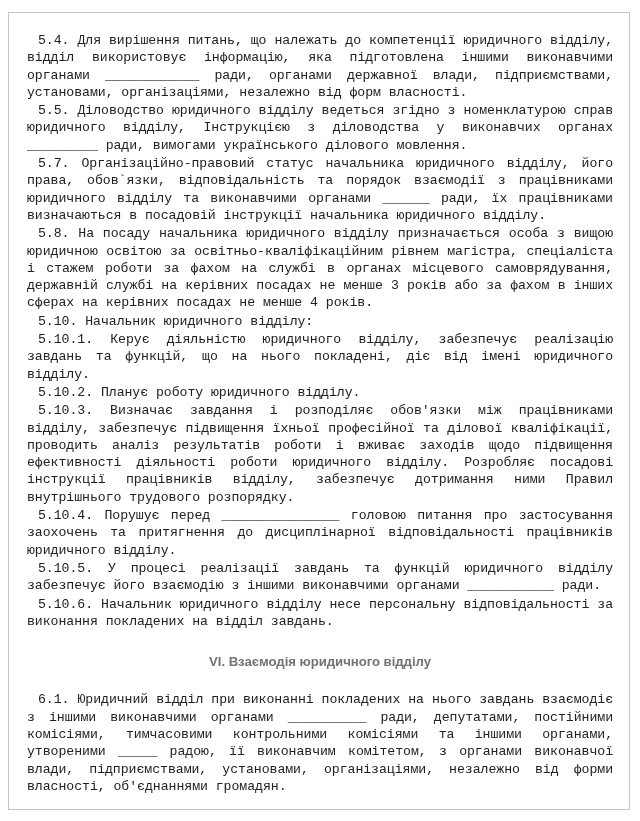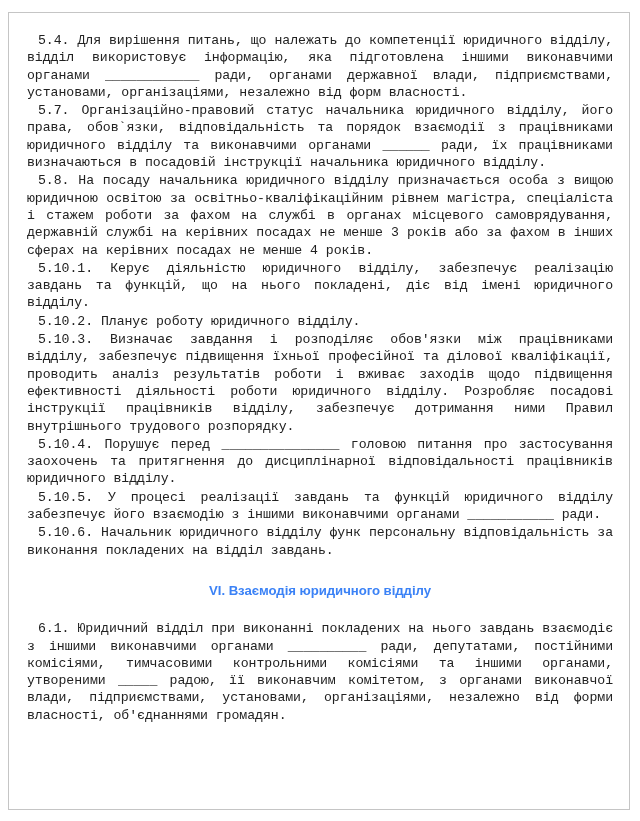--- a/index.html
+++ b/index.html
@@ -41,35 +41,37 @@
     hyphens: manual;
     font-family: Liberation Mono, monospace;
   }
   .doc-body h2.doc-heading {
     font-size: 13.2px;
     line-height: 17.3px;
     font-weight: bold;
     text-align: center;
     text-indent: 0;
     margin: 23px 0 21px 0;
-    color: #3b82f6;
+    color: #737373;
   }
 </style>
 </head>
 <body style="background: rgb(255, 255, 255);">
 
 <div class="page">
   <div class="doc-frame" style="border-color: rgb(197, 197, 197);">
     <div class="doc-body" style="color: rgb(33, 33, 33);">
         <p class="doc-paragraph">5.4. Для вирішення питань, що належать до компетенції юридичного відділу, відділ ви­користовує інформацію, яка підготовлена іншими виконавчими органами ____________ ради, органами державної влади, підприємствами, установами, організаціями, незалежно від форм власності.</p>
+        <p class="doc-paragraph">5.5. Діловодство юридичного відділу ведеться згідно з номенклатурою справ юридич­ного відділу, Інструкцією з діловодства у виконавчих органах _________ ради, вимогами українського ділового мовлення.</p>
         <p class="doc-paragraph">5.7. Організаційно-правовий статус начальника юридичного відділу, його права, обов`язки, відповідальність та порядок взаємодії з працівниками юридичного відділу та виконавчими органами ______ ради, їх працівниками визначаються в посадовій інструкції начальника юридичного відділу.</p>
         <p class="doc-paragraph">5.8. На посаду начальника юридичного відділу призначається особа з вищою юридич­ною освітою за освітньо-кваліфікаційним рівнем магістра, спеціаліста і стажем роботи за фахом на службі в органах місцевого самоврядування, державній службі на керівних посадах не менше 3 років або за фахом в інших сферах на керівних посадах не менше 4 років.</p>
+        <p class="doc-paragraph">5.10. Начальник юридичного відділу:</p>
         <p class="doc-paragraph">5.10.1. Керує діяльністю юридичного відділу, забезпечує реалізацію завдань та функ­цій, що на нього покладені, діє від імені юридичного відділу.</p>
         <p class="doc-paragraph">5.10.2. Планує роботу юридичного відділу.</p>
         <p class="doc-paragraph">5.10.3. Визначає завдання і розподіляє обов'язки між працівниками відділу, забезпе­чує підвищення їхньої професійної та ділової кваліфікації, проводить аналіз результатів роботи і вживає заходів щодо підвищення ефективності діяльності роботи юридичного відділу. Розробляє посадові інструкції працівників відділу, забезпечує дотримання ними Правил внутрішнього трудового розпорядку.</p>
         <p class="doc-paragraph">5.10.4. Порушує перед _______________ головою питання про застосування заохочень та притягнення до дисциплінарної відповідальності працівників юридичного відділу.</p>
         <p class="doc-paragraph">5.10.5. У процесі реалізації завдань та функцій юридичного відділу забезпечує його взаємодію з іншими виконавчими органами ___________ ради.</p>
-        <p class="doc-paragraph">5.10.6. Начальник юридичного відділу функ персональну відповідальність за виконан­ня покладених на відділ завдань.</p>
+        <p class="doc-paragraph">5.10.6. Начальник юридичного відділу несе персональну відповідальності за виконан­ня покладених на відділ завдань.</p>
         <h2 class="doc-heading">VI. Взаємодія юридичного відділу</h2>
         <p class="doc-paragraph">6.1. Юридичний відділ при виконанні покладених на нього завдань взаємодіє з іншими виконавчими органами __________ ради, депутатами, постійними комісіями, тимчасовими контрольними комісіями та іншими органами, утвореними _____ радою, її виконавчим ко­мітетом, з органами виконавчої влади, підприємствами, установами, організаціями, неза­лежно від форми власності, об'єднаннями громадян.</p>
       </div>
   </div>
 </div>
 
 </body></html>

